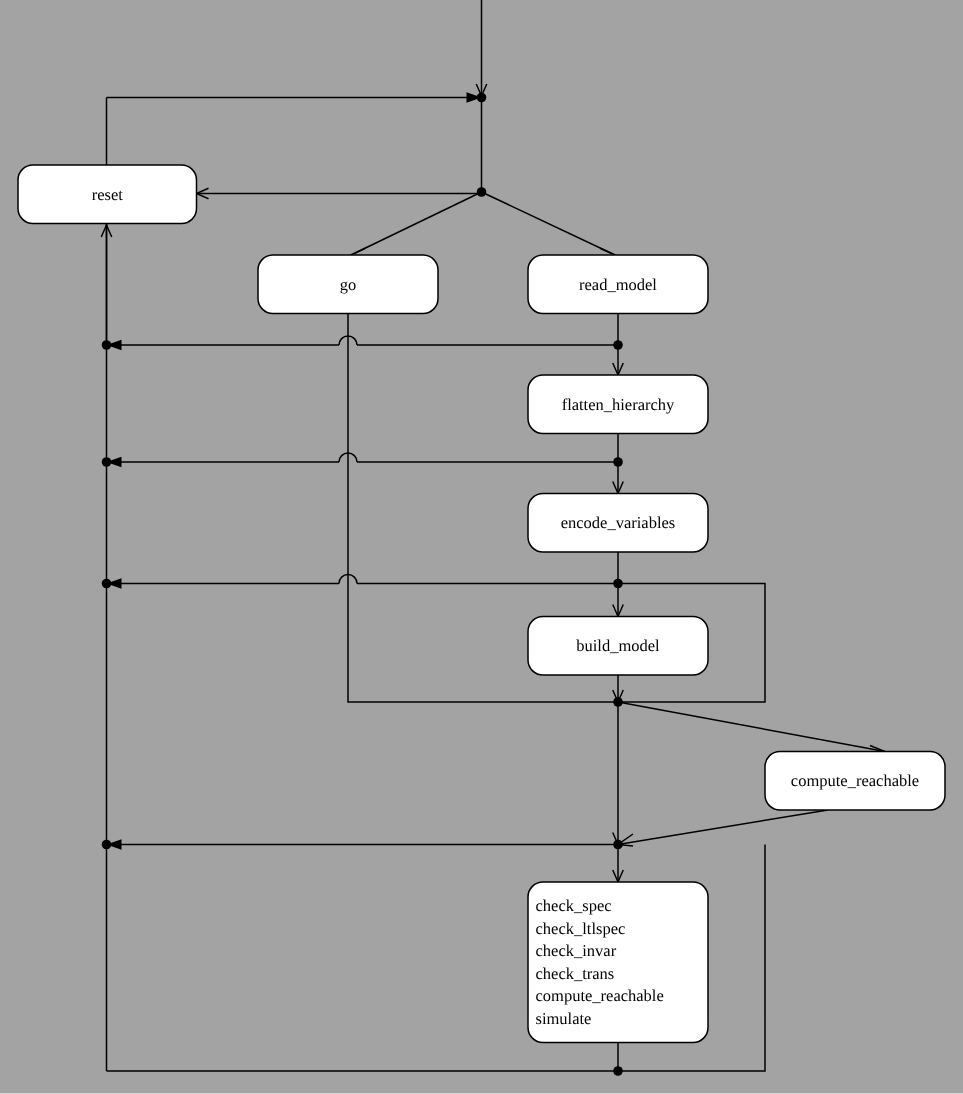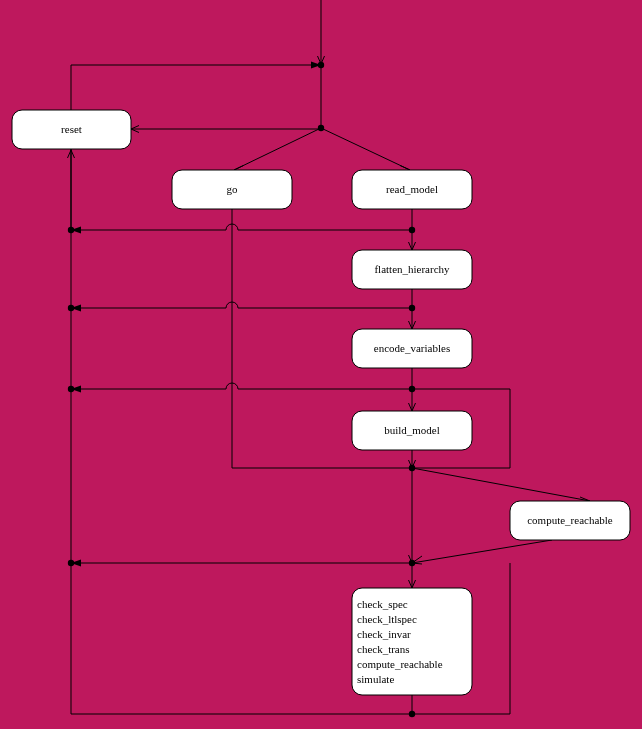--- a/index.html
+++ b/index.html
@@ -8,21 +8,21 @@
     padding: 0;
     background: #ffffff;
   }
   body {
     font-family: "Liberation Serif", serif;
   }
   #diagram-root {
     position: relative;
     width: 642px;
     height: 729px;
-    background: #be185d;
+    background: #a3a3a3;
     overflow: hidden;
   }
   svg#flow-svg {
     display: block;
     width: 642px;
     height: 729px;
   }
   .edge {
     fill: none;
     stroke: #000000;

